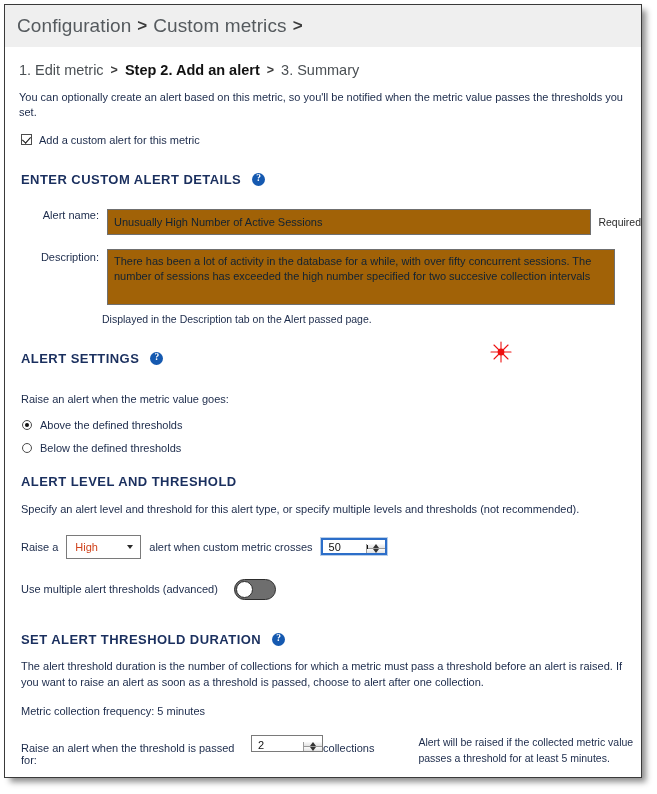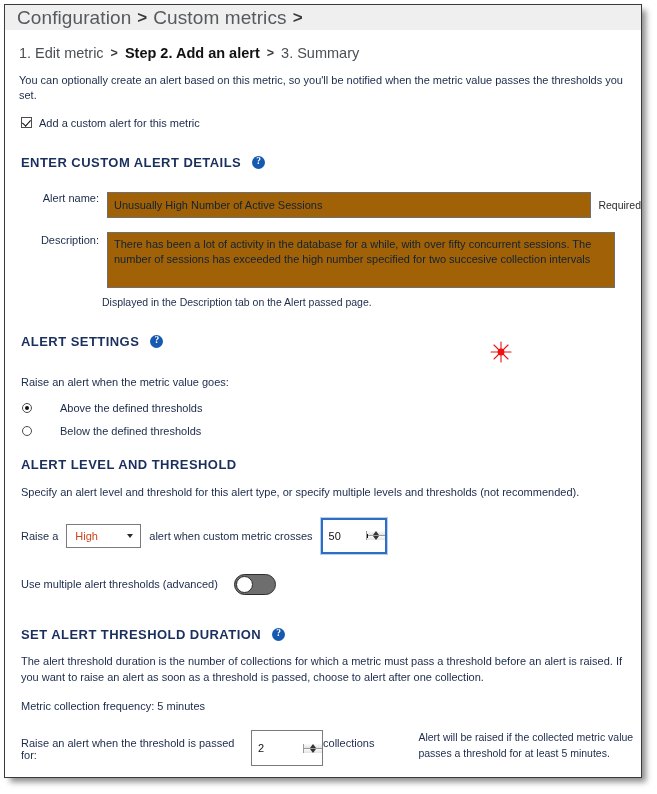--- a/index.html
+++ b/index.html
@@ -24,21 +24,21 @@
     background: #ffffff;
     border: 1px solid #3a3a3a;
     box-shadow: 5px 5px 6px -1px rgba(0,0,0,0.45);
     box-sizing: border-box;
     overflow: hidden;
   }
 
   
   #crumb-bar {
     background: #efefef;
-    height: 25px;
+    height: 42px;
     display: flex;
     align-items: center;
     padding-left: 12px;
     box-sizing: border-box;
   }
   .crumb {
     font-size: 19px;
     color: #555a5e;
     letter-spacing: .1px;
   }
@@ -192,21 +192,20 @@
     padding-left: 97px;
     padding-top: 8px;
   }
 
   
   .radio-row {
     display: flex;
     align-items: center;
     padding-left: 17px;
     margin-top: 11px;
-    gap: 20px;
   }
   .radio {
     width: 10px; height: 10px;
     border-radius: 50%;
     border: 1px solid #4c4c4c;
     background: #fff;
     margin-right: 8px;
     position: relative;
     box-sizing: border-box;
     flex: none;
@@ -247,24 +246,24 @@
   .sel-arrow {
     position: absolute;
     right: 7px;
     width: 0; height: 0;
     border-left: 3.5px solid transparent;
     border-right: 3.5px solid transparent;
     border-top: 4.5px solid #2a2a2a;
   }
   .spin {
     display: flex;
-    align-items: center;
+    align-items: flex-end;
     border: 1px solid #7a7a7a;
     background: #fff;
-    height: 36px;
+    height: 17px;
     box-sizing: border-box;
     margin-left: 8px;
   }
   .spin.focused {
     border: 2px solid #2c6ec9;
     outline: 1px solid #b9cfe9;
   }
   .spin-val {
     font-size: 11px;
     color: #111;

